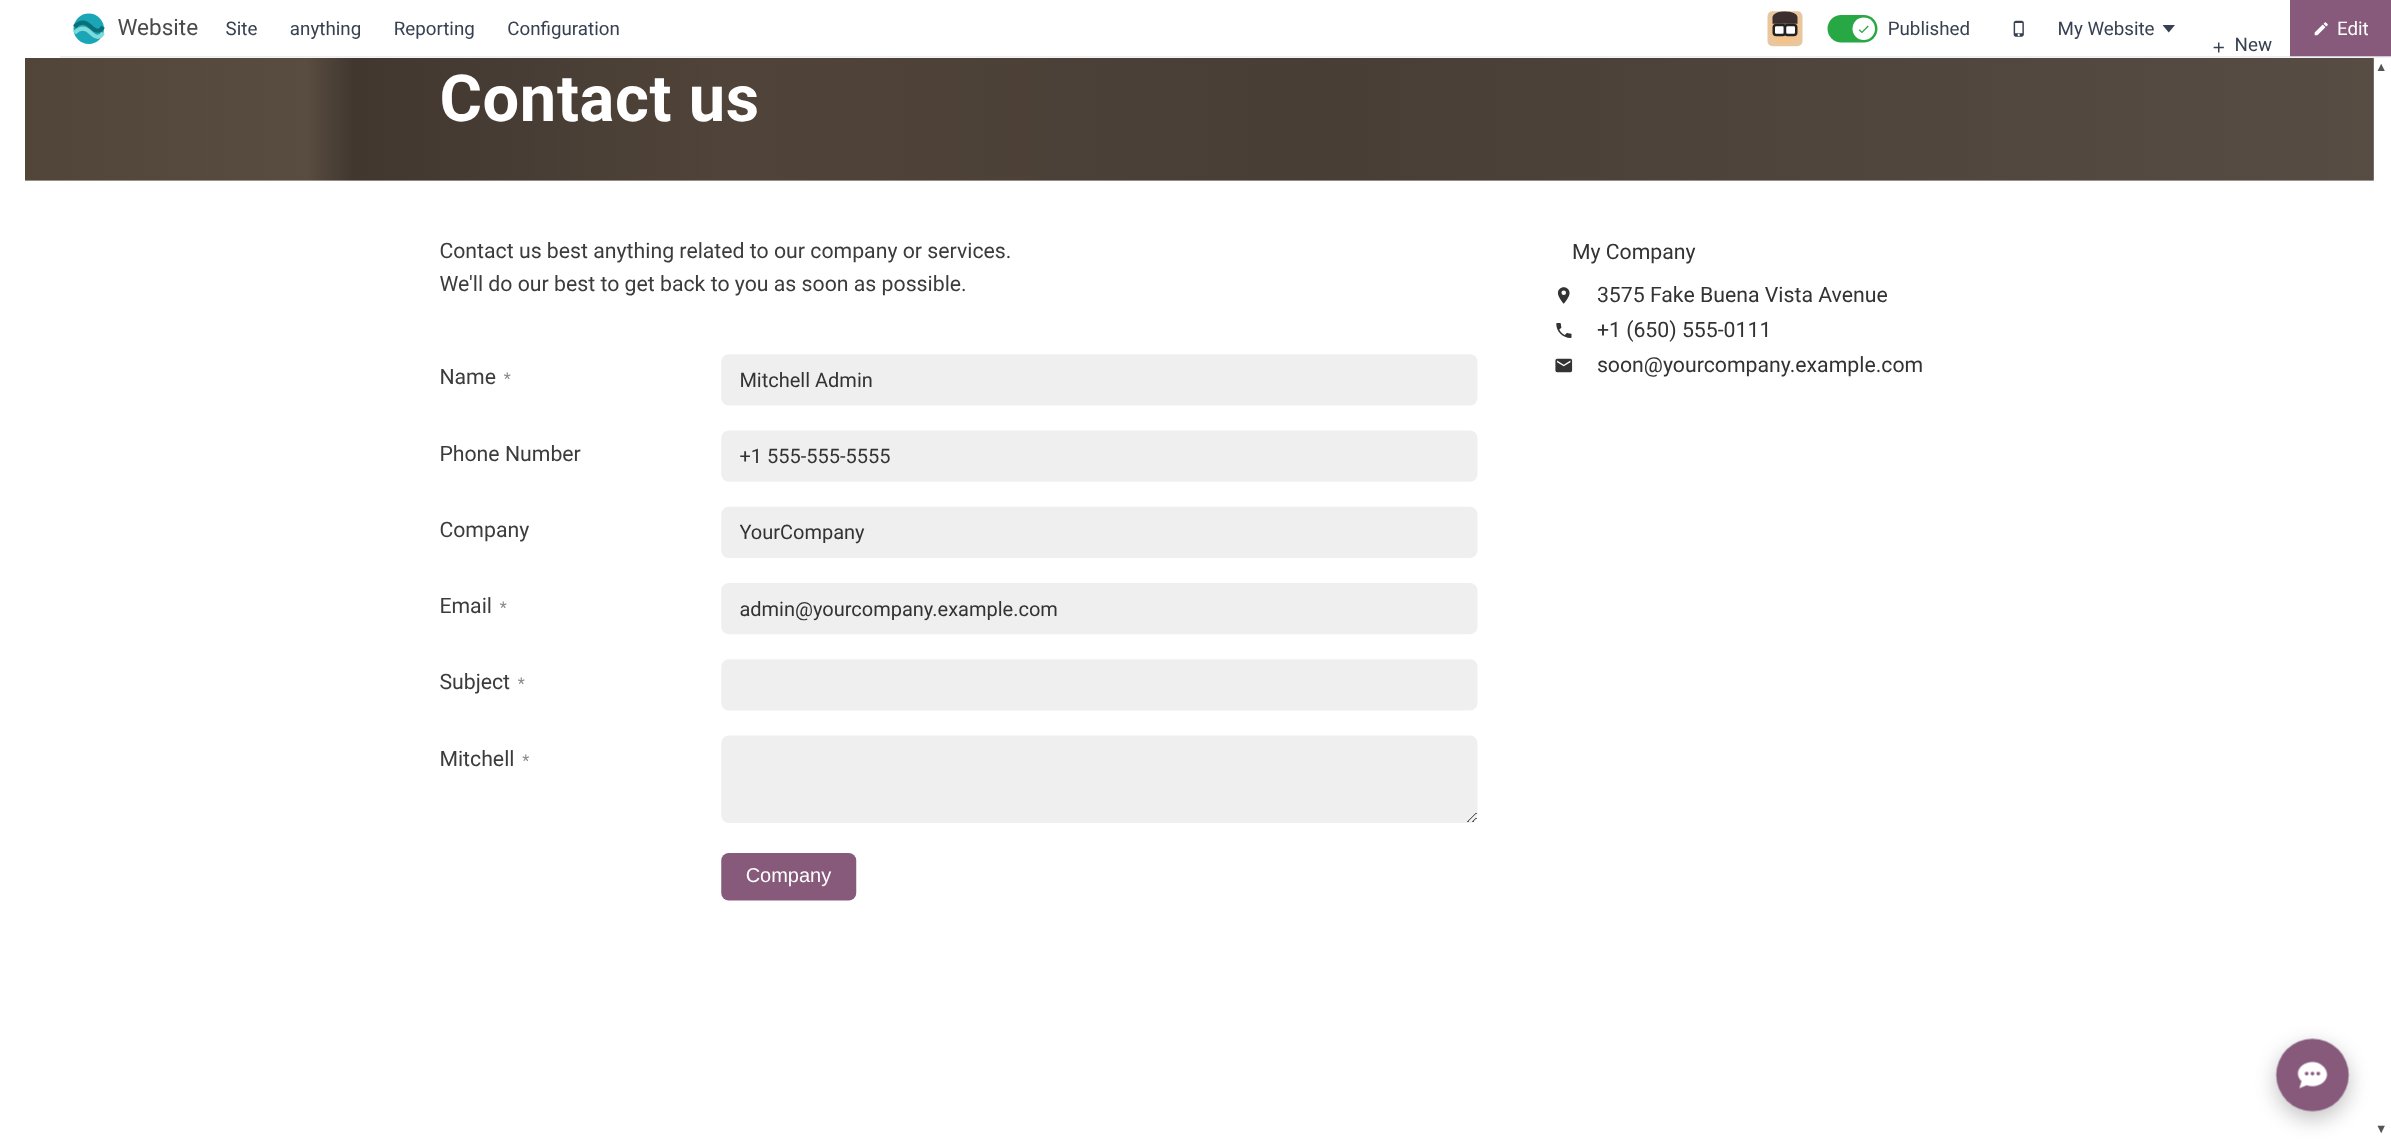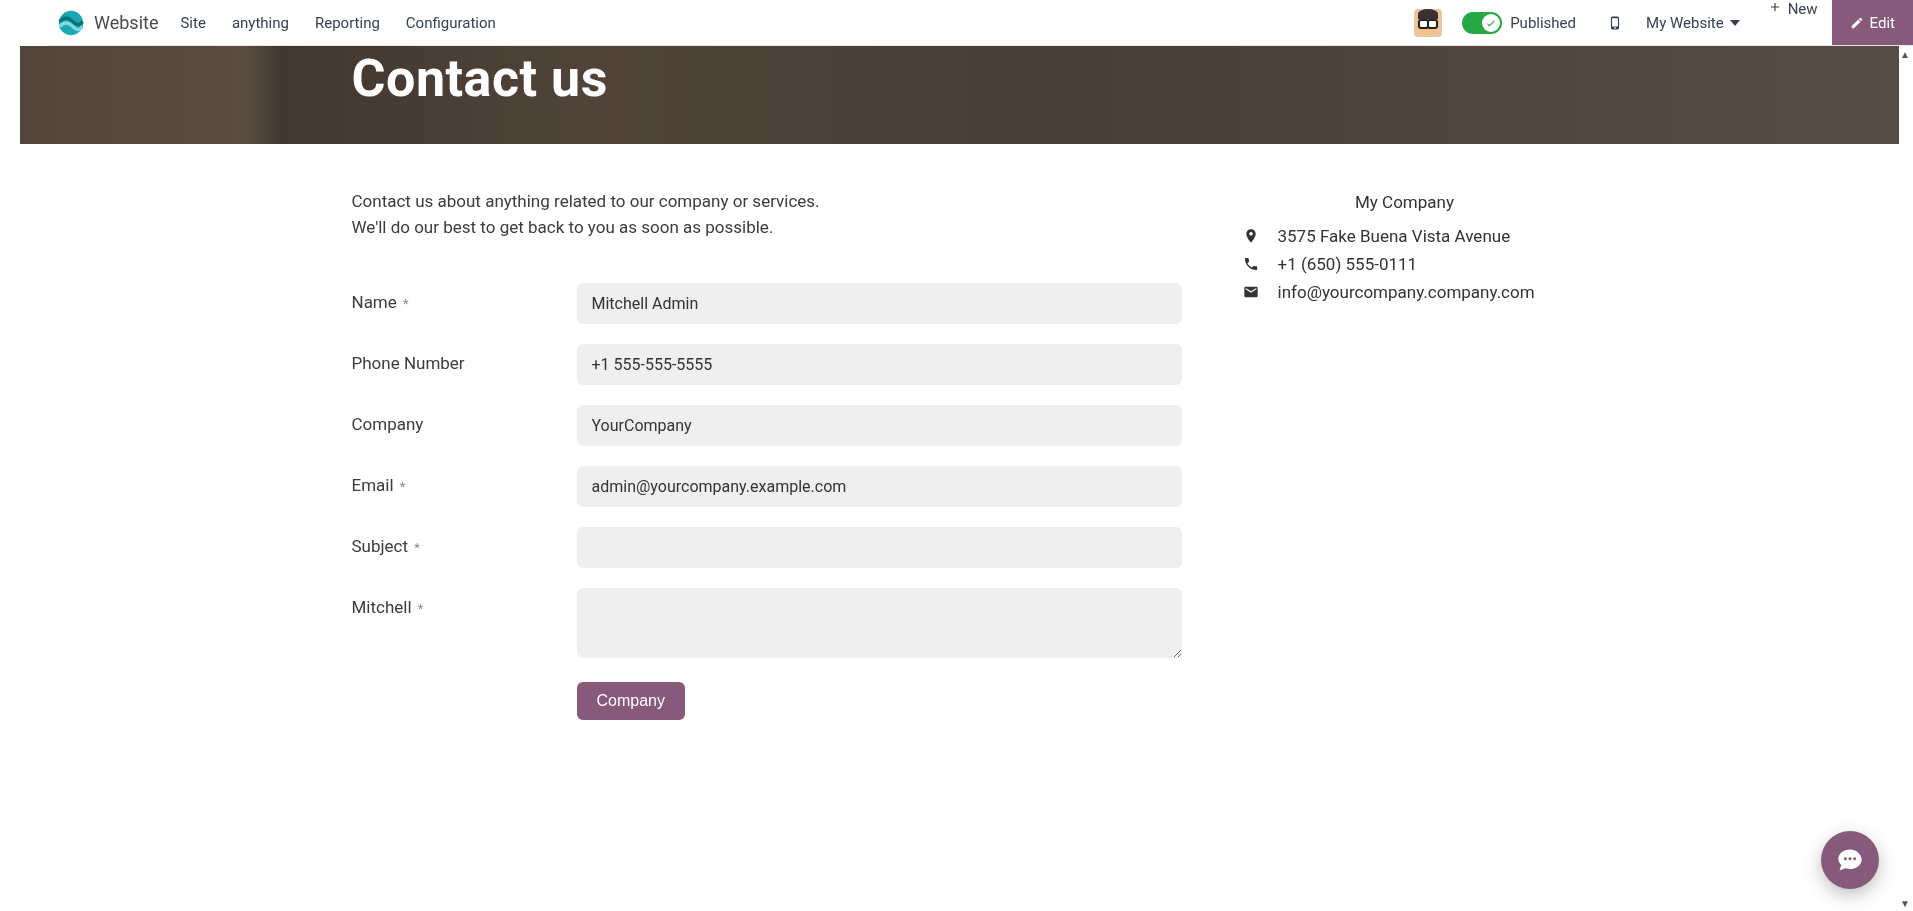--- a/index.html
+++ b/index.html
@@ -65,21 +65,21 @@
   }
   .toggle .knob svg{width:12px;height:12px;fill:var(--green);}
   .pub-label{color:#374151;margin-right:22px;}
   .ico-btn{
     display:flex;align-items:center;justify-content:center;
     padding:0 10px;height:100%;cursor:pointer;color:#374151;
   }
   .ico-btn svg{width:14px;height:20px;fill:currentColor;}
   .dd{display:flex;align-items:center;gap:6px;padding:0 14px;cursor:pointer;height:100%;}
   .dd .caret{width:10px;height:10px;}
-  .new-btn{display:flex;align-items:flex-start;gap:6px;padding:0 14px;cursor:pointer;height:100%;}
+  .new-btn{display:flex;align-items:flex-end;gap:6px;padding:0 14px;cursor:pointer;height:100%;}
   .edit-btn{
     display:flex;align-items:center;gap:6px;padding:0 18px;height:100%;
     background:var(--accent-dark);color:#fff;cursor:pointer;
   }
   .edit-btn svg,.new-btn svg{width:14px;height:14px;fill:currentColor;}
 
   
   .stage{
     position:absolute;top:var(--topbar-h);left:0;right:14px;bottom:1px;
     overflow-y:scroll;
@@ -130,21 +130,21 @@
     padding:11px 15px;font-size:16px;color:#333;font-family:inherit;outline:none;
   }
   .form-row textarea{min-height:70px;resize:both;}
   .actions{margin-left:225px;margin-top:8px;}
   .btn-submit{
     background:var(--accent-dark);color:#fff;border:none;border-radius:6px;
     padding:10px 20px;font-size:16px;cursor:pointer;
   }
 
   .right{flex:1;min-width:300px;padding-top:4px;}
-  .company-name{font-size:17px;color:#333;margin:0 16px 14px;text-align:center;}
+  .company-name{font-size:17px;color:#333;margin:0 16px 14px;}
   .info-line{display:flex;align-items:center;gap:18px;font-size:17px;color:#333;margin-bottom:8px;}
   .info-line .ic{width:18px;flex:0 0 18px;display:flex;justify-content:center;}
   .info-line .ic svg{width:16px;height:16px;fill:#333;}
 
   
   .chat-fab{
     position:fixed;right:34px;bottom:22px;width:58px;height:58px;border-radius:50%;
     background:var(--accent-dark);display:flex;align-items:center;justify-content:center;
     box-shadow:0 6px 18px rgba(0,0,0,.25);cursor:pointer;
   }
@@ -230,21 +230,21 @@
   <div class="hero">
     <div class="hero-inner">
       <h1>Contact us</h1>
     </div>
   </div>
 
   <div class="content">
 
     <div class="left">
       <p class="intro">
-        <span>Contact us about anything related to our company or services.</span><br>
+        <span>Contact us best anything related to our company or services.</span><br>
         <span>We'll do our best to get back to you as soon as possible.</span>
       </p>
 
       <div class="form-row">
         <label><span>Name</span> <span class="req">*</span></label>
         <div class="field"><input type="text" value="Mitchell Admin" style=""></div>
       </div>
 
       <div class="form-row">
         <label>Phone Number</label>
@@ -296,21 +296,21 @@
         </span>
         <span>+1 (650) 555-0111</span>
       </div>
 
       <div class="info-line">
         <span class="ic">
           <svg viewBox="0 0 24 24">
               <path d="M20 4H4a2 2 0 0 0-2 2v12a2 2 0 0 0 2 2h16a2 2 0 0 0 2-2V6a2 2 0 0 0-2-2zm0 4-8 5-8-5V6l8 5 8-5v2z"></path>
             </svg>
         </span>
-        <span>info@yourcompany.company.com</span>
+        <span>soon@yourcompany.example.com</span>
       </div>
     </div>
   </div>
 
   <div class="spacer"></div>
 </div>
 
 <div class="chat-fab">
   <svg viewBox="0 0 24 24">
     <path d="M12 3C6.5 3 2 6.6 2 11c0 2 .9 3.8 2.5 5.2L3 21l5-1.9c1.2.4 2.6.6 4 .6 5.5 0 10-3.6 10-8S17.5 3 12 3zm-4 9.3c-.7 0-1.3-.6-1.3-1.3S7.3 9.7 8 9.7s1.3.6 1.3 1.3-.6 1.3-1.3 1.3zm4 0c-.7 0-1.3-.6-1.3-1.3s.6-1.3 1.3-1.3 1.3.6 1.3 1.3-.6 1.3-1.3 1.3zm4 0c-.7 0-1.3-.6-1.3-1.3s.6-1.3 1.3-1.3 1.3.6 1.3 1.3-.6 1.3-1.3 1.3z"></path>

